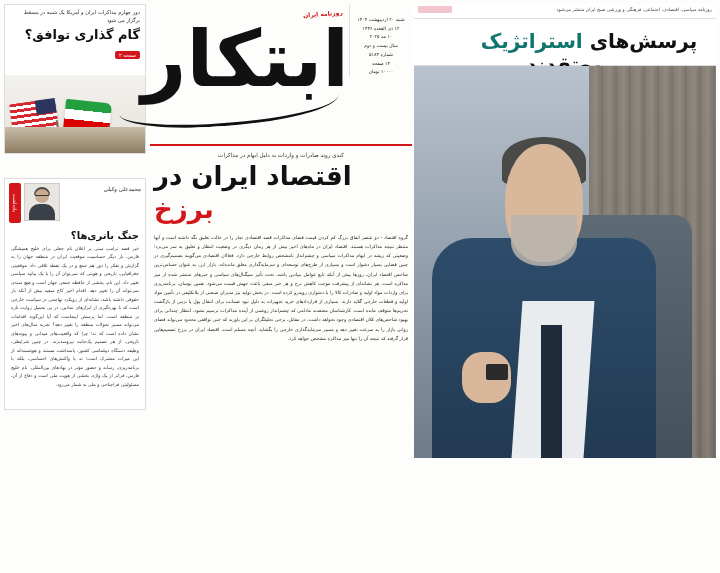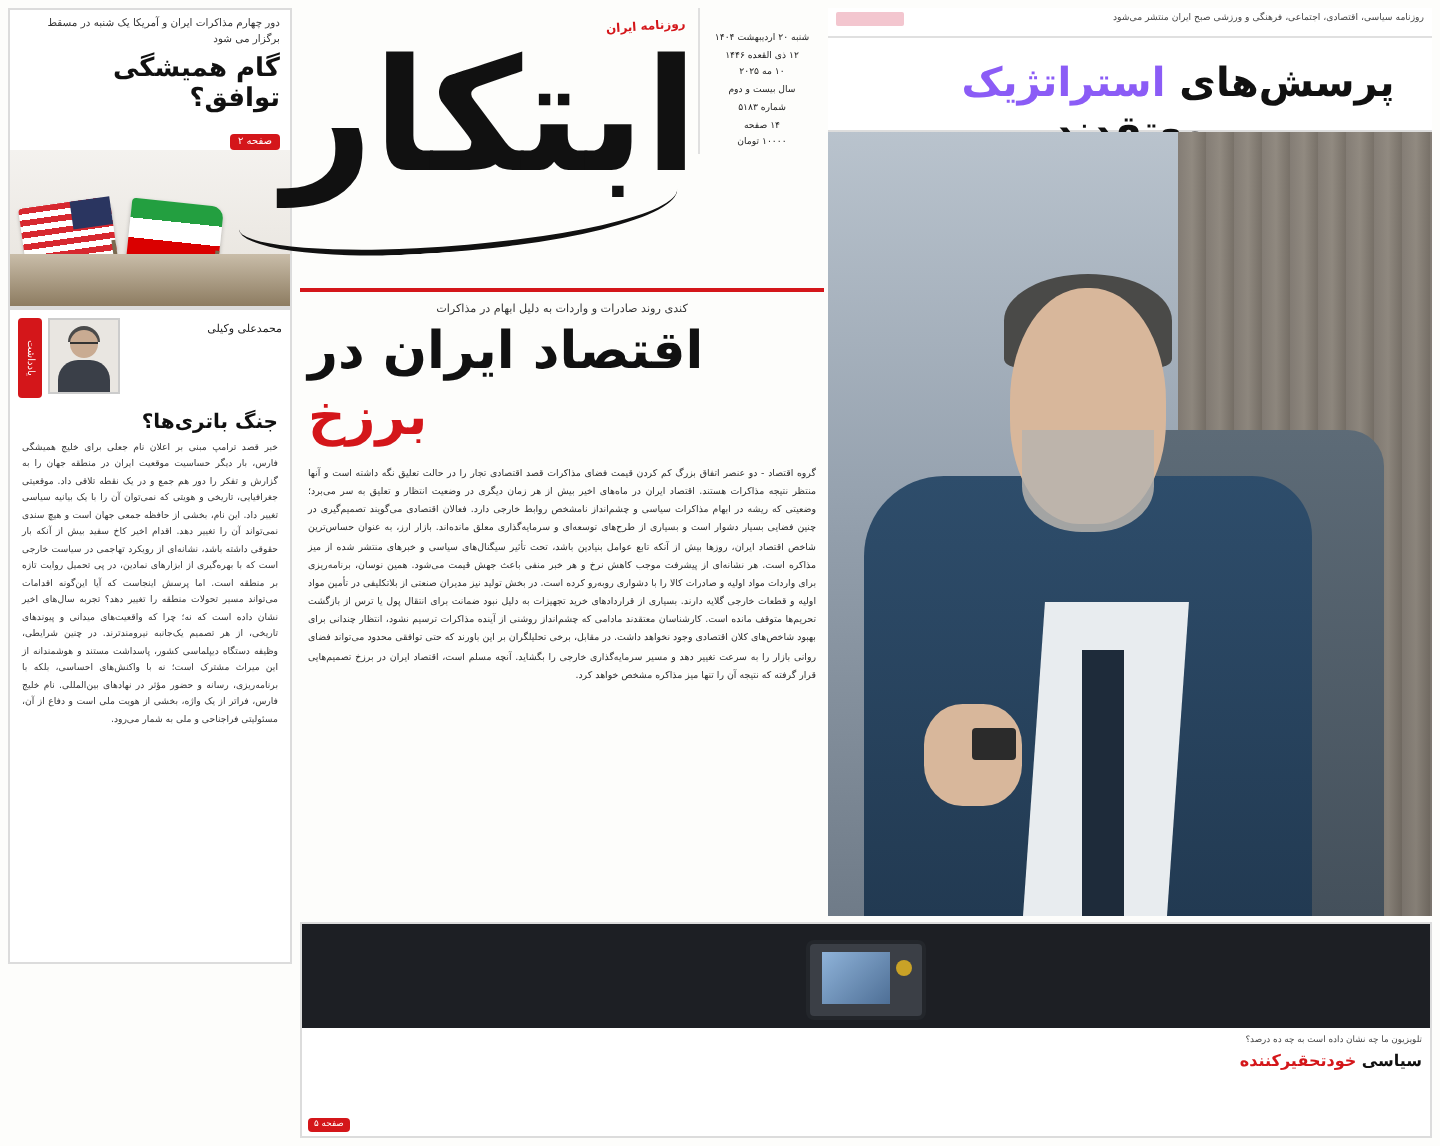--- a/index.html
+++ b/index.html
@@ -126,26 +126,26 @@
     inset: 0;
     background: linear-gradient(180deg,#239f40 0%,#239f40 33%,#ffffff 33%,#ffffff 66%,#da0000 66%,#da0000 100%);
     border-radius: 2px 6px 4px 2px;
     box-shadow: 0 1px 2px rgba(0,0,0,.25);
   }
   .flag-ir .pole { right: 0; }
 
   
   .op-box {
     position: relative;
-    margin-top: 0;
+    margin-top: 24px;
     width: 100%;
     border: 1px solid #dcdcdc;
     box-sizing: border-box;
     background: #fff;
-    height: 328px;
+    height: 232px;
     overflow: hidden;
   }
   .op-head {
     display: flex;
     flex-direction: row-reverse;
     align-items: flex-start;
     gap: 3px;
     padding: 4px;
     direction: rtl;
   }
@@ -359,21 +359,21 @@
     border-bottom: 1px solid #ddd;
   }
   .feature-title {
     font-size: 20px;
     font-weight: bold;
     text-align: center;
     direction: rtl;
     padding-top: 10px;
     color: #111;
   }
-  .feature-title .red { color: #8b5cf6; margin-left: 48px; }
+  .feature-title .red { color: #0f766e; margin-left: 48px; }
   .feature-photo {
     position: relative;
     height: 392px;
     overflow: hidden;
     background: linear-gradient(180deg,#c9cfd6 0%, #8f9aa6 55%, #6b747f 100%);
   }
   
   .ph-wall {
     position: absolute; inset: 0;
     background:
@@ -558,21 +558,21 @@
 </style>
 </head>
 <body>
 
 <div class="page">
 
   <div class="left-col">
 
     <div class="lead-teaser">
       <div class="kicker">دور چهارم مذاکرات ایران و آمریکا یک شنبه در مسقط برگزار می شود</div>
-      <div class="teaser-title">گام همیشگی توافق؟</div>
+      <div class="teaser-title">گام گذاری توافق؟</div>
       <span class="page-badge">صفحه ۲</span>
       <div class="flag-photo">
         <div class="flag flag-us">
           <div class="cloth"></div>
             <div class="canton"></div>
             <div class="pole"></div>
         </div>
         <div class="flag flag-ir">
           <div class="cloth"></div>
             <div class="pole"></div>
@@ -645,33 +645,18 @@
       <div class="ph-hair"></div>
       <div class="ph-head"></div>
       <div class="ph-beard"></div>
       <div class="ph-hand"></div>
       <div class="ph-watch"></div>
     </div>
   </div>
 
   <div class="bottom-strip">
 
-    <div class="bcard">
-      <div class="bimg img-tv">
-        <div class="set">
-            <div class="screen"></div>
-            <div class="knobs"></div>
-          </div>
-      </div>
-      <div class="btext">
-        <div class="bkicker">تلویزیون ما چه نشان داده است به چه ده درصد؟</div>
-        <div class="btitle">
-          <span>سیاسی </span><span class="red">خودتحقیرکننده</span>
-        </div>
-      </div>
-      <span class="bbadge">صفحه ۵</span>
-    </div>
 
 
 
   </div>
 
 </div>
 
 </body></html>

